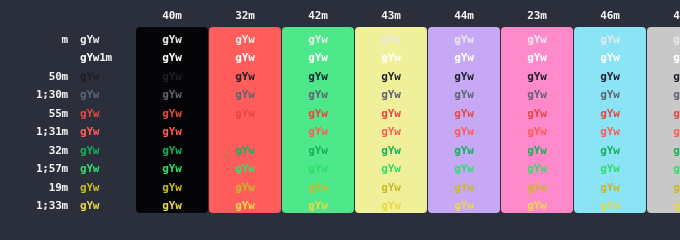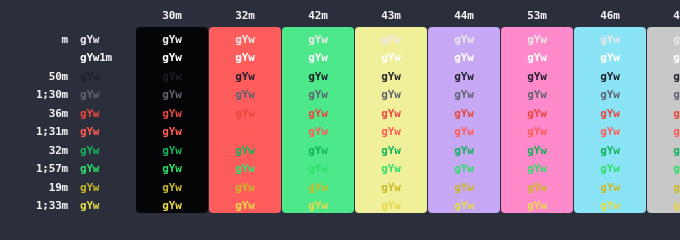--- a/index.html
+++ b/index.html
@@ -77,31 +77,31 @@
     letter-spacing: -0.2px;
     white-space: pre;
   }
 </style>
 </head>
 <body>
 
 <div id="screen">
   <div class="grid" id="grid">
       <div class="bg-col" style="left: 136px; top: 27px; height: 186px; background: rgb(5, 5, 7);"></div>
-      <div class="col-head" style="left: 136px;">30m</div>
+      <div class="col-head" style="left: 136px;">40m</div>
       <div class="bg-col" style="left: 209px; top: 27px; height: 186px; background: rgb(255, 92, 92);"></div>
       <div class="col-head" style="left: 209px;">32m</div>
       <div class="bg-col" style="left: 282px; top: 27px; height: 186px; background: rgb(76, 232, 137);"></div>
       <div class="col-head" style="left: 282px;">42m</div>
       <div class="bg-col" style="left: 355px; top: 27px; height: 186px; background: rgb(240, 240, 154);"></div>
       <div class="col-head" style="left: 355px;">43m</div>
       <div class="bg-col" style="left: 428px; top: 27px; height: 186px; background: rgb(198, 168, 245);"></div>
       <div class="col-head" style="left: 428px;">44m</div>
       <div class="bg-col" style="left: 501px; top: 27px; height: 186px; background: rgb(255, 138, 203);"></div>
-      <div class="col-head" style="left: 501px;">53m</div>
+      <div class="col-head" style="left: 501px;">23m</div>
       <div class="bg-col" style="left: 574px; top: 27px; height: 186px; background: rgb(139, 228, 245);"></div>
       <div class="col-head" style="left: 574px;">46m</div>
       <div class="bg-col" style="left: 647px; top: 27px; height: 186px; background: rgb(200, 200, 200);"></div>
       <div class="col-head" style="left: 647px;">47m</div>
       <div class="row-label" style="top: 33px;">m</div>
       <div class="fg-sample" style="top: 33px; color: rgb(232, 232, 232);">gYw</div>
       <div class="cell" style="left: 136px; top: 33px; color: rgb(232, 232, 232);">gYw</div>
       <div class="cell" style="left: 209px; top: 33px; color: rgb(232, 232, 232);">gYw</div>
       <div class="cell" style="left: 282px; top: 33px; color: rgb(232, 232, 232);">gYw</div>
       <div class="cell" style="left: 355px; top: 33px; color: rgb(232, 232, 232);">gYw</div>
@@ -132,21 +132,21 @@
       <div class="row-label" style="top: 88px;">1;30m</div>
       <div class="fg-sample" style="top: 88px; color: rgb(95, 100, 114);">gYw</div>
       <div class="cell" style="left: 136px; top: 88px; color: rgb(95, 100, 114);">gYw</div>
       <div class="cell" style="left: 209px; top: 88px; color: rgb(95, 100, 114);">gYw</div>
       <div class="cell" style="left: 282px; top: 88px; color: rgb(95, 100, 114);">gYw</div>
       <div class="cell" style="left: 355px; top: 88px; color: rgb(95, 100, 114);">gYw</div>
       <div class="cell" style="left: 428px; top: 88px; color: rgb(95, 100, 114);">gYw</div>
       <div class="cell" style="left: 501px; top: 88px; color: rgb(95, 100, 114);">gYw</div>
       <div class="cell" style="left: 574px; top: 88px; color: rgb(95, 100, 114);">gYw</div>
       <div class="cell" style="left: 647px; top: 88px; color: rgb(95, 100, 114);">gYw</div>
-      <div class="row-label" style="top: 107px;">36m</div>
+      <div class="row-label" style="top: 107px;">55m</div>
       <div class="fg-sample" style="top: 107px; color: rgb(232, 71, 63);">gYw</div>
       <div class="cell" style="left: 136px; top: 107px; color: rgb(232, 71, 63);">gYw</div>
       <div class="cell" style="left: 209px; top: 107px; color: rgb(232, 71, 63);">gYw</div>
       <div class="cell" style="left: 282px; top: 107px; color: rgb(232, 71, 63);">gYw</div>
       <div class="cell" style="left: 355px; top: 107px; color: rgb(232, 71, 63);">gYw</div>
       <div class="cell" style="left: 428px; top: 107px; color: rgb(232, 71, 63);">gYw</div>
       <div class="cell" style="left: 501px; top: 107px; color: rgb(232, 71, 63);">gYw</div>
       <div class="cell" style="left: 574px; top: 107px; color: rgb(232, 71, 63);">gYw</div>
       <div class="cell" style="left: 647px; top: 107px; color: rgb(232, 71, 63);">gYw</div>
       <div class="row-label" style="top: 125px;">1;31m</div>

